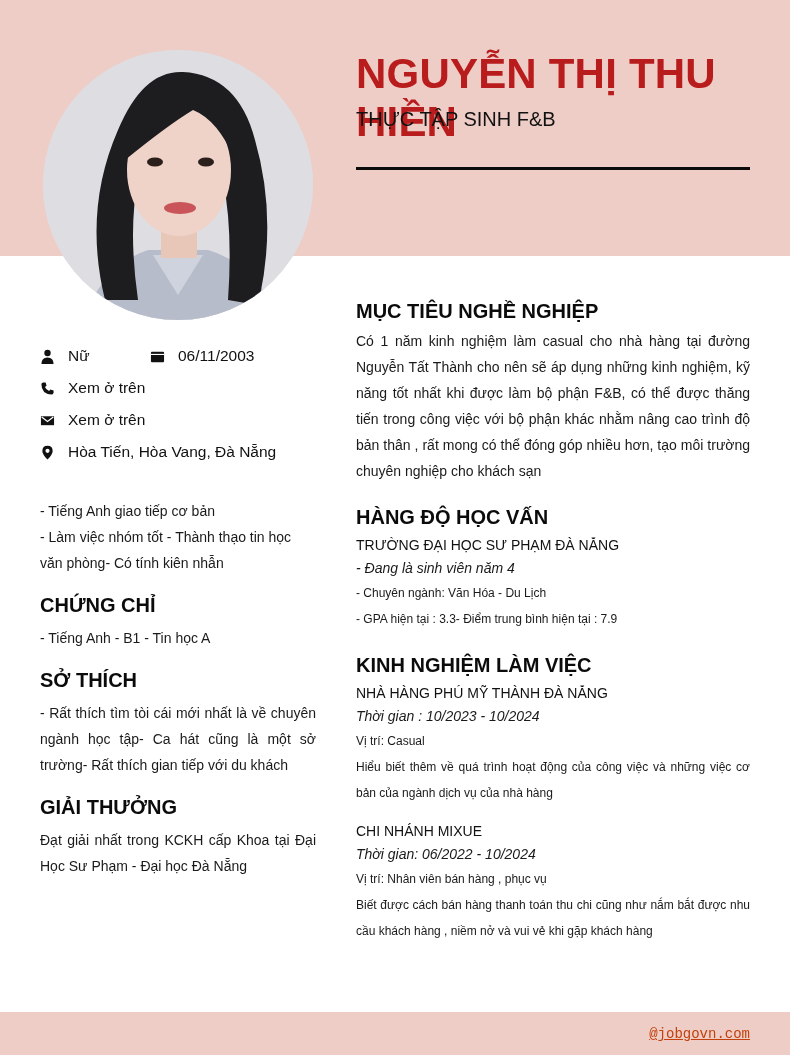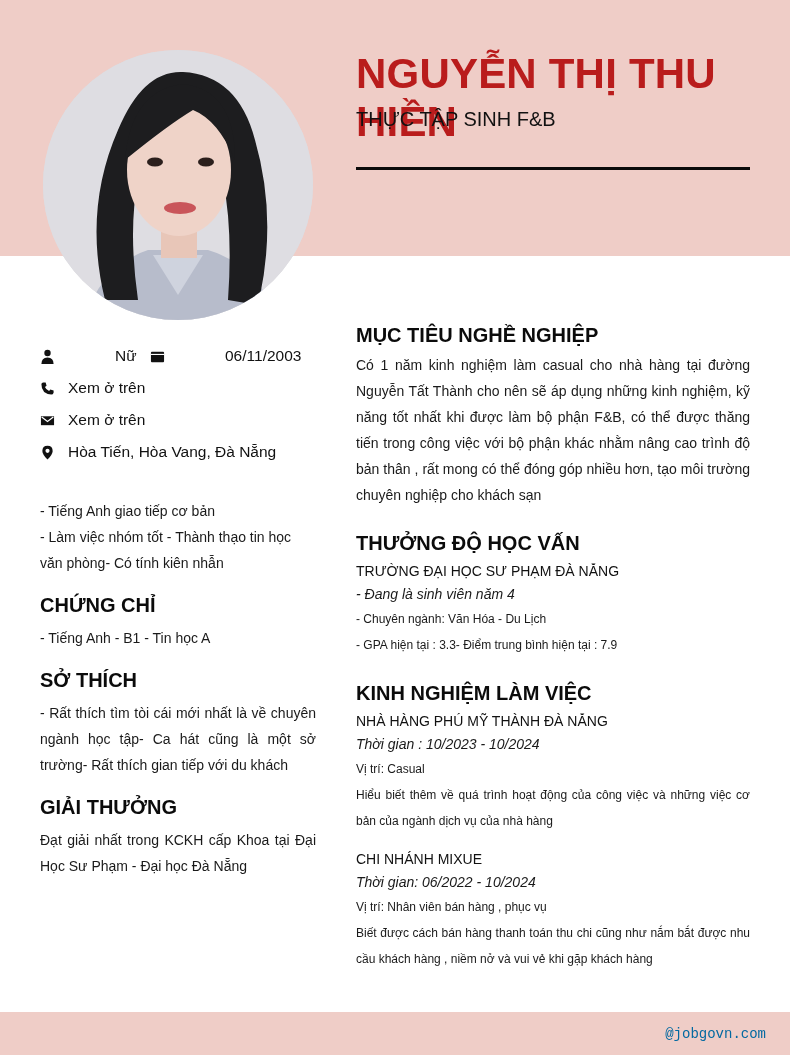--- a/index.html
+++ b/index.html
@@ -1,44 +1,44 @@
 <!DOCTYPE html>
 <html><head>
 <meta charset="utf-8">
 <style>
   * { margin: 0; padding: 0; box-sizing: border-box; }
   html, body { width: 790px; height: 1055px; background: #ffffff; overflow: hidden; }
   body { position: relative; font-family: "Liberation Sans", "DejaVu Sans", sans-serif; color: #111; }
 
   .header-band { position: absolute; left: 0; top: 0; width: 790px; height: 256px; background: #efcdc7; }
   .footer-band { position: absolute; left: 0; top: 1012px; width: 790px; height: 43px; background: #efcdc7; }
-  .footer-text { position: absolute; right: 24px; top: 1026px; font-family: "Liberation Mono", "DejaVu Sans Mono", monospace; font-size: 14px; color: #0369a1; }
+  .footer-text { position: absolute; right: 40px; top: 1026px; font-family: "Liberation Mono", "DejaVu Sans Mono", monospace; font-size: 14px; color: #c2410c; text-decoration: underline; }
 
   .photo { position: absolute; left: 43px; top: 50px; width: 270px; height: 270px; border-radius: 50%; overflow: hidden; background: #dcdcdf; }
   .photo svg { width: 100%; height: 100%; display: block; }
 
   .name { position: absolute; left: 356px; top: 50px; font-size: 42px; font-weight: bold; color: #b91c1c; letter-spacing: 0.2px; }
   .job-title { position: absolute; left: 356px; top: 108px; font-size: 20px; color: #111; }
   .rule { position: absolute; left: 356px; top: 167px; width: 394px; height: 3px; background: #0b0b0b; }
 
   .left-col { position: absolute; left: 40px; top: 340px; width: 276px; }
   .contact-row { display: flex; align-items: center; height: 32px; font-size: 15.5px; color: #111; }
   .contact-row .icon { width: 15px; height: 16px; display: inline-flex; align-items: center; justify-content: center; margin-right: 13px; flex: none; }
   .contact-row .icon svg { width: 15px; height: 15px; fill: #111; }
-  .contact-row .pair { display: flex; align-items: center; gap: 47px; }
+  .contact-row .pair { display: flex; align-items: center; }
   .contact-row .pair.second { margin-left: 0; position: absolute; left: 110px; }
   .contact-first { position: relative; }
 
   .section-title { font-size: 20px; font-weight: bold; color: #0b0b0b; margin-bottom: 8px; }
   .left-section { margin-top: 14px; }
   .left-section + .left-section { margin-top: 18px; }
   .body-text { font-size: 14px; line-height: 26px; color: #1a1a1a; text-align: justify; }
 
   .right-col { position: absolute; left: 356px; top: 300px; width: 394px; }
-  .right-section { margin-bottom: 22px; margin-top: 24px; }
+  .right-section { margin-bottom: 22px; }
   .right-section .section-title { margin-bottom: 5px; }
   .sub-title { font-size: 14px; font-weight: normal; color: #111; line-height: 22px; }
   .italic-line { font-size: 14px; font-style: italic; line-height: 24px; color: #1a1a1a; }
   .plain-line { font-size: 12px; line-height: 26px; color: #1a1a1a; }
   .just { text-align: justify; }
   .job-block + .job-block { margin-top: 14px; }
 </style>
 </head>
 <body>
 
@@ -139,21 +139,21 @@
   </div>
 </div>
 
 <div class="right-col">
   <div class="right-section">
     <div class="section-title">MỤC TIÊU NGHỀ NGHIỆP</div>
     <div class="body-text">Có 1 năm kinh nghiệm làm casual cho nhà hàng tại đường Nguyễn Tất Thành cho nên sẽ áp dụng những kinh nghiệm, kỹ năng tốt nhất khi được làm bộ phận F&amp;B, có thể được thăng tiến trong công việc với bộ phận khác nhằm nâng cao trình độ bản thân , rất mong có thể đóng góp nhiều hơn, tạo môi trường chuyên nghiệp cho khách sạn</div>
   </div>
 
   <div class="right-section">
-    <div class="section-title">THƯỞNG ĐỘ HỌC VẤN</div>
+    <div class="section-title">HÀNG ĐỘ HỌC VẤN</div>
     <div class="sub-title">TRƯỜNG ĐẠI HỌC SƯ PHẠM ĐÀ NẴNG</div>
     <div class="italic-line">- Đang là sinh viên năm 4</div>
     <div class="plain-line">- Chuyên ngành: Văn Hóa - Du Lịch</div>
     <div class="plain-line">- GPA hiện tại : 3.3- Điểm trung bình hiện tại : 7.9</div>
   </div>
 
   <div class="right-section">
     <div class="section-title">KINH NGHIỆM LÀM VIỆC</div>
     <div class="job-block">
       <div class="sub-title">NHÀ HÀNG PHÚ MỸ THÀNH ĐÀ NẴNG</div>

